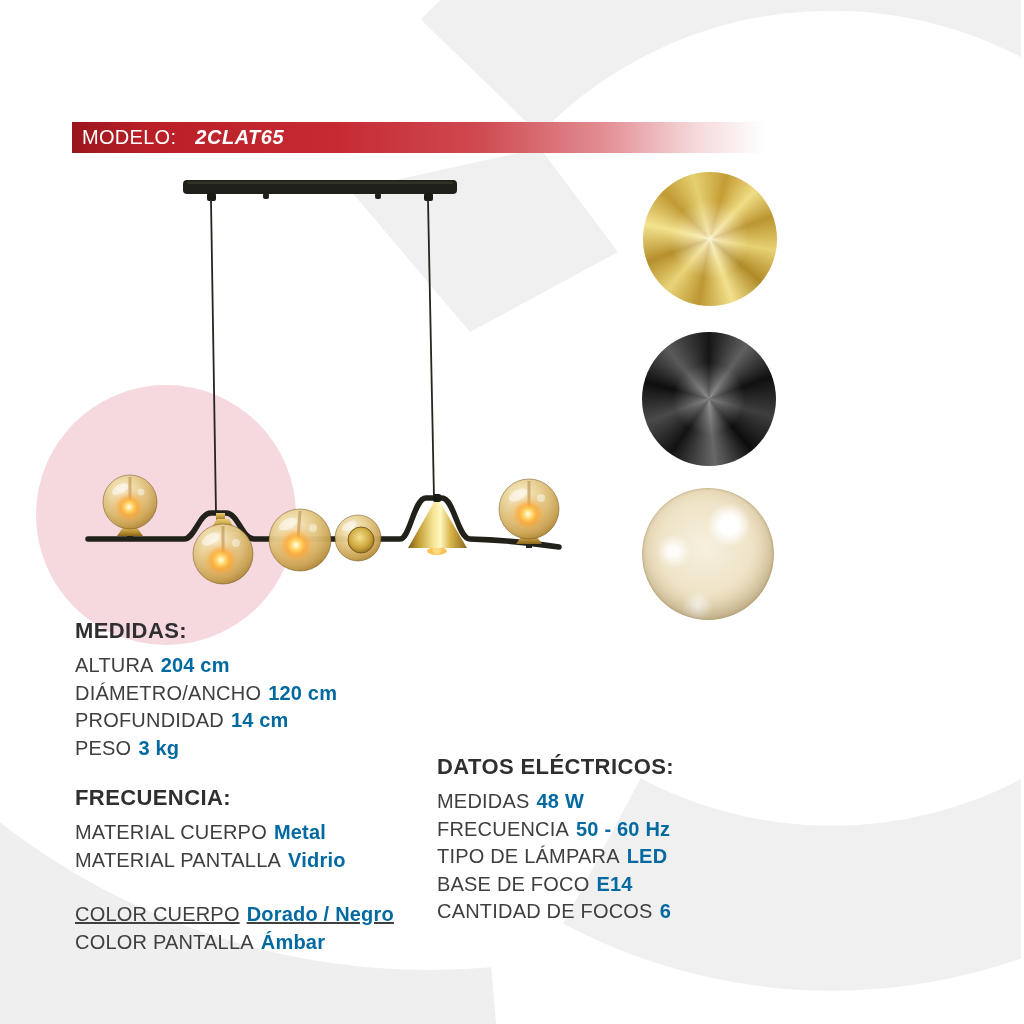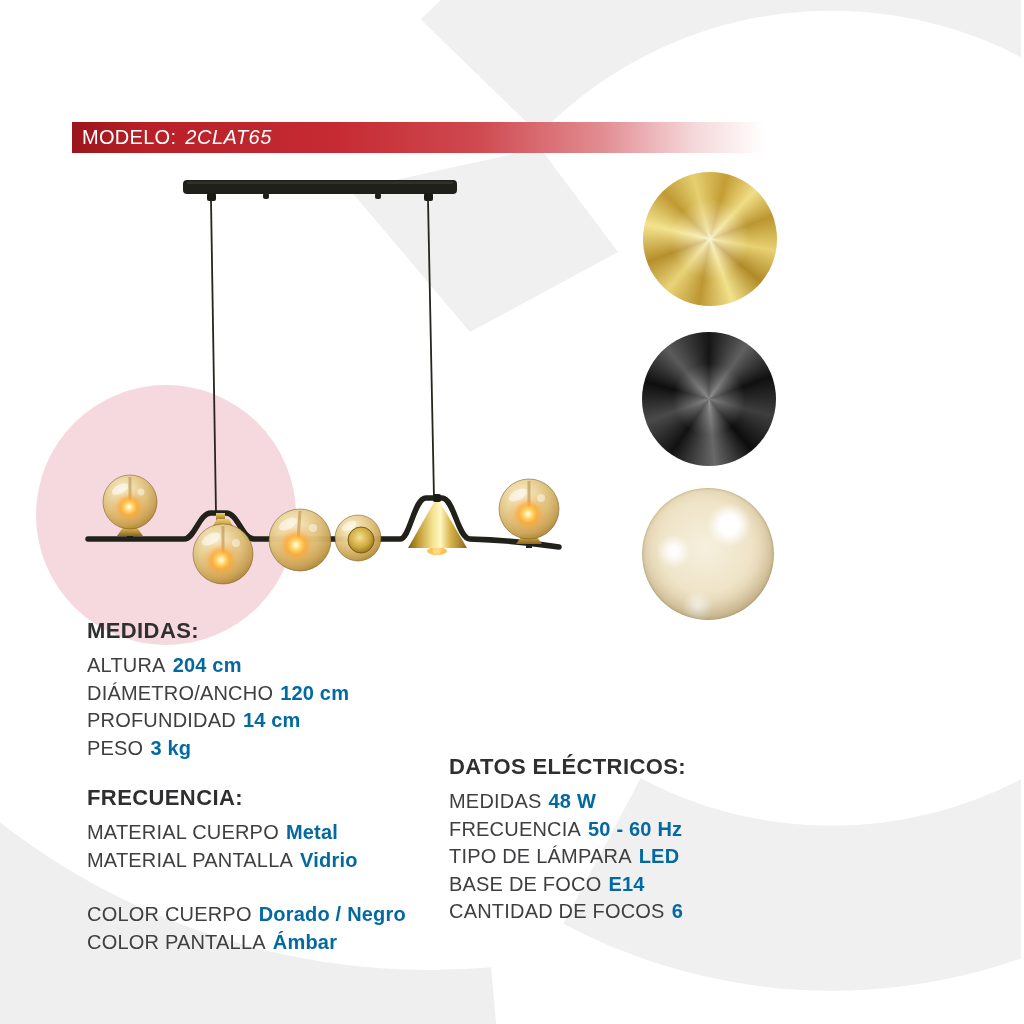--- a/index.html
+++ b/index.html
@@ -9,21 +9,21 @@
   }
   svg.scene{position:absolute;left:0;top:0;z-index:0;}
 
   
   .banner{
     position:absolute;left:72px;top:122px;width:700px;height:31px;z-index:2;
     display:flex;align-items:center;padding-left:10px;box-sizing:border-box;
     background:linear-gradient(90deg,#9a161c 0%,#b81f27 10%,#c62b33 38%,#cf4950 58%,#e28e93 76%,#f5d8da 89%,rgba(255,255,255,0) 99%);
     color:#ffffff;font-size:20px;letter-spacing:.3px;white-space:nowrap;
   }
-  .banner .model{font-weight:normal;font-style:italic;margin-left:9px;letter-spacing:.5px;}
+  .banner .model{font-weight:bold;font-style:italic;margin-left:19px;letter-spacing:.5px;}
 
   
   .swatch{position:absolute;border-radius:50%;z-index:1;}
   .swatch.gold{
     left:643px;top:172px;width:134px;height:134px;
     background:
       radial-gradient(circle at 50% 50%, rgba(255,250,225,.95) 0%, rgba(255,250,225,.6) 6%, rgba(255,250,225,0) 42%),
       conic-gradient(from 15deg, #c49d35, #f0dd85 28deg, #bb9530 55deg, #e7d172 85deg, #b08a28 115deg, #f2e18c 145deg, #bd9732 175deg, #e9d378 205deg, #b68f2c 235deg, #f4e38e 268deg, #c09a33 300deg, #e5cf70 330deg, #c49d35 360deg);
   }
   .swatch.black{
@@ -36,24 +36,24 @@
     left:642px;top:488px;width:132px;height:132px;
     background:
       radial-gradient(circle at 66% 28%, #ffffff 0%, #ffffff 7%, rgba(255,255,255,0) 17%),
       radial-gradient(circle at 24% 48%, rgba(255,255,255,.9) 0%, rgba(255,255,255,.9) 4%, rgba(255,255,255,0) 14%),
       radial-gradient(circle at 42% 90%, rgba(255,255,255,.85) 0%, rgba(255,255,255,0) 11%),
       radial-gradient(circle at 48% 45%, #f6f0de 0%, #efe4c8 45%, #e6d6b2 65%, #d8c49a 80%, #c3ab7c 92%, #aa905d 100%);
     box-shadow: inset -3px -9px 16px rgba(110,90,50,.28), inset 0 0 3px rgba(130,110,70,.55);
   }
 
   
-  .section{position:absolute;z-index:3;color:#3f3f41;font-size:20px;letter-spacing:.2px;white-space:nowrap;margin-left:12px;}
+  .section{position:absolute;z-index:3;color:#3f3f41;font-size:20px;letter-spacing:.2px;white-space:nowrap;}
   .section h2{margin:0 0 8px 0;font-size:22px;font-weight:bold;color:#2f2f31;letter-spacing:.4px;}
   .section .row{line-height:27.5px;}
-  .section .row.mt{margin-top:27px;}
+  .section .row.mt{margin-top:27px;text-decoration:underline;}
   .section .val{font-weight:bold;margin-left:7px;color:#0369a1;}
   .sec-medidas{left:75px;top:618px;}
   .sec-terminados{left:75px;top:785px;}
   .sec-datos{left:437px;top:754px;}
 </style>
 </head>
 <body>
 
 <div class="canvas">
 

